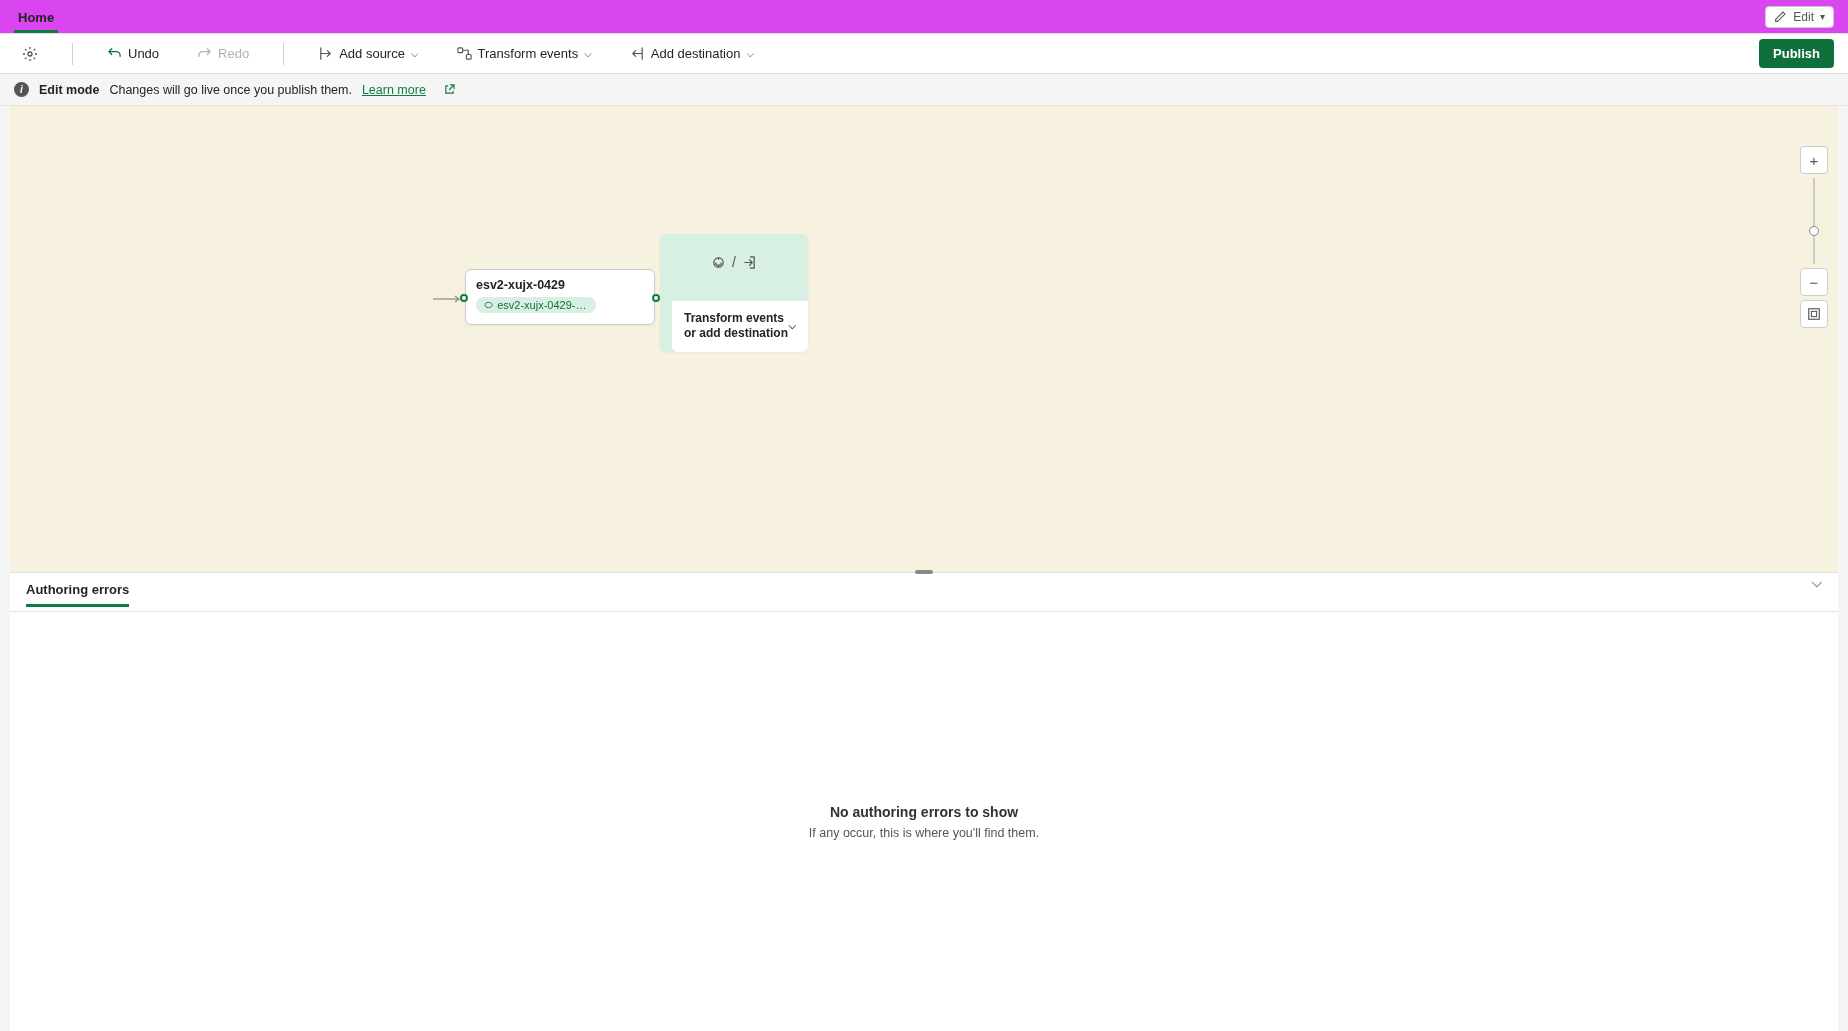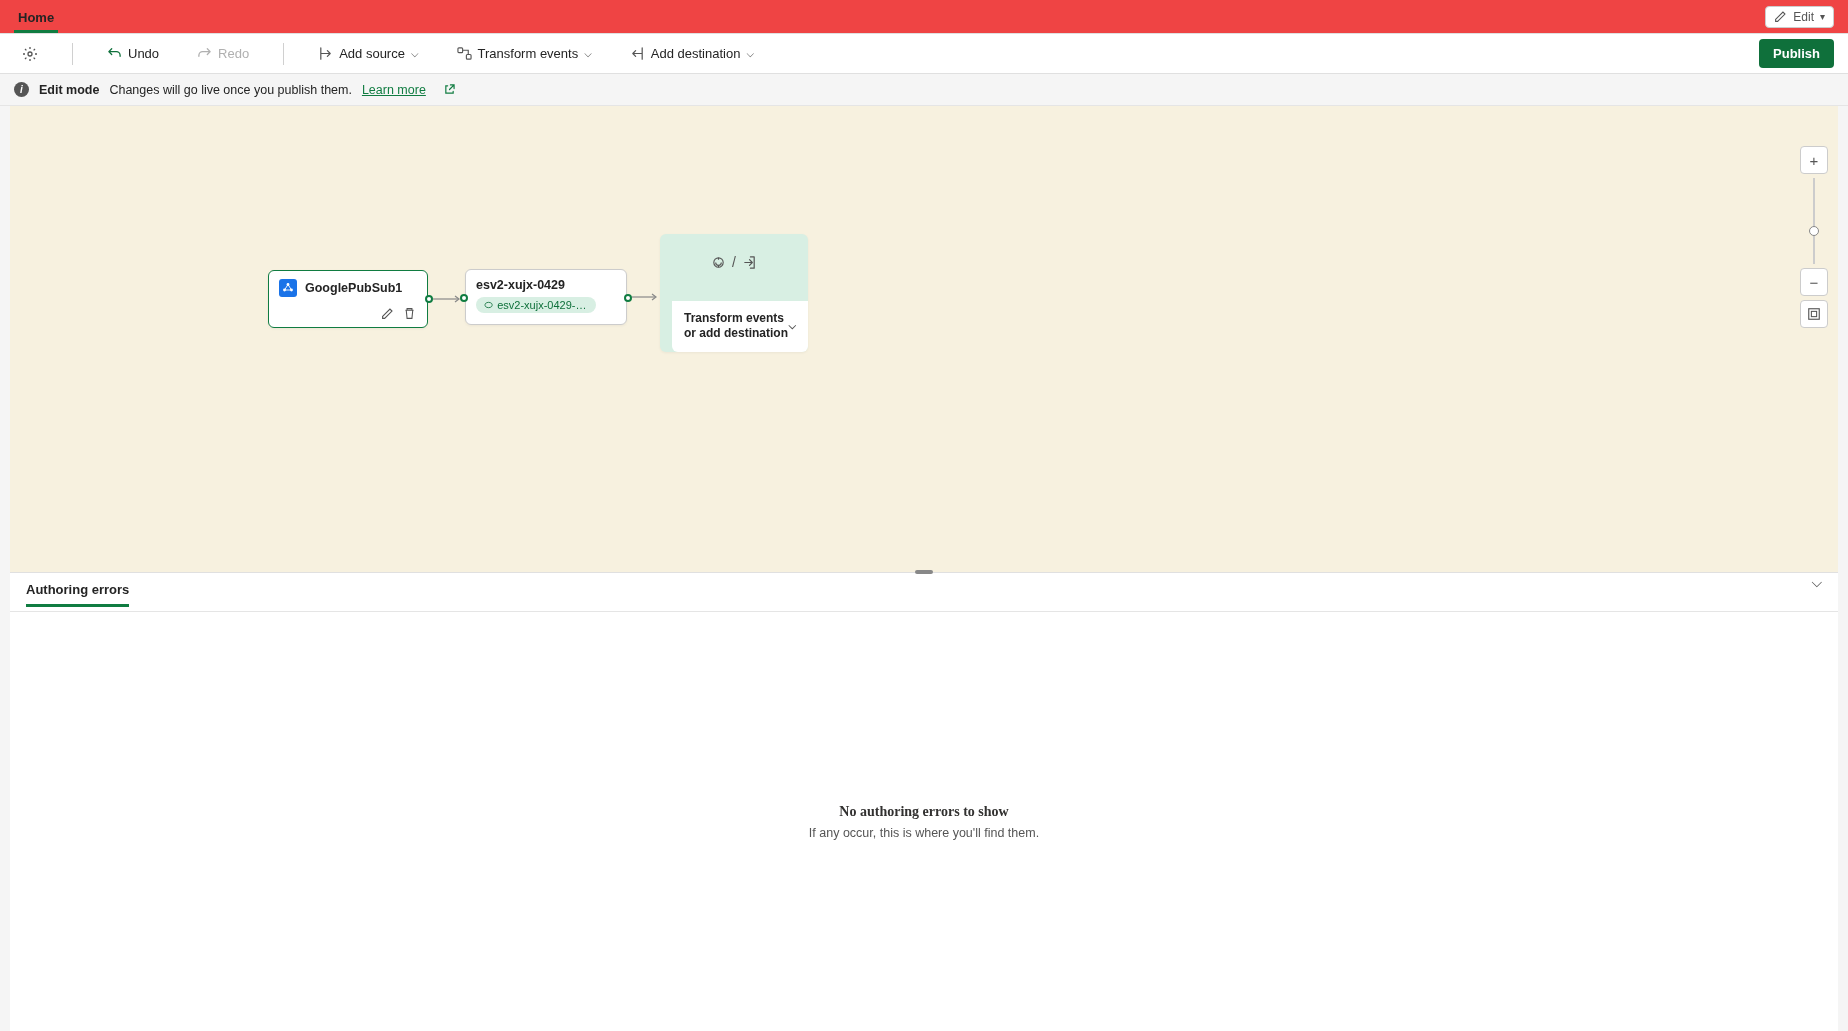--- a/index.html
+++ b/index.html
@@ -1,18 +1,18 @@
 <!DOCTYPE html>
 <html><head>
 <meta charset="utf-8">
 <style>
   * { box-sizing: border-box; margin: 0; padding: 0; }
   body { font-family: "Segoe UI", -apple-system, sans-serif; font-size: 13px; color: #242424; background: #f5f5f5; overflow: hidden; width: 1848px; height: 1031px; }
   
-  .topbar { display: flex; align-items: center; height: 34px; background: #ef4444; border-bottom: 1px solid #e0e0e0; padding: 0 14px; justify-content: space-between; }
+  .topbar { display: flex; align-items: center; height: 34px; background: #d946ef; border-bottom: 1px solid #e0e0e0; padding: 0 14px; justify-content: space-between; }
   .tab-row { display: flex; align-items: flex-end; height: 100%; gap: 4px; }
   .tab { padding: 6px 4px 5px 4px; font-weight: 600; font-size: 13px; border-bottom: 3px solid transparent; cursor: pointer; }
   .tab.active { border-bottom-color: #107c41; }
   .edit-dropdown { border: 1px solid #ccc; border-radius: 4px; background: #fff; padding: 3px 8px; display: flex; align-items: center; gap: 6px; font-size: 12px; color: #555; cursor: pointer; }
   
   .toolbar { display: flex; align-items: center; height: 40px; background: #fff; border-bottom: 1px solid #e0e0e0; padding: 0 14px; justify-content: space-between; }
   .toolbar-left { display: flex; align-items: center; gap: 22px; }
   .tool-btn { display: flex; align-items: center; gap: 6px; padding: 5px 8px; border-radius: 4px; cursor: pointer; font-size: 13px; color: #242424; }
   .tool-btn.disabled { color: #b0b0b0; cursor: default; }
   .divider { width: 1px; height: 22px; background: #d0d0d0; margin: 0 4px; }
@@ -31,35 +31,35 @@
   .zoom-track { width: 2px; height: 86px; background: #ccc; position: relative; margin: 4px 0; }
   .zoom-thumb { position: absolute; left: -4px; top: 48px; width: 10px; height: 10px; border-radius: 50%; border: 1px solid #888; background: #fff; }
   
   .node { position: absolute; background: #fff; border: 1px solid #ccc; border-radius: 6px; box-shadow: 0 1px 3px rgba(0,0,0,0.05); }
   .node.selected { border-color: #107c41; border-width: 1.5px; }
   .node-source { left: 258px; top: 164px; width: 160px; height: 58px; padding: 8px 10px; }
   .node-header { display: flex; align-items: center; gap: 8px; font-weight: 600; font-size: 12.5px; }
   .node-icon { width: 18px; height: 18px; border-radius: 3px; background: #1a73e8; display: flex; align-items: center; justify-content: center; }
   .node-actions { display: flex; gap: 6px; justify-content: flex-end; margin-top: 8px; }
   .node-action { width: 16px; height: 16px; color: #555; cursor: pointer; display: flex; align-items: center; justify-content: center; }
-  .node-stream { left: 455px; top: 163px; width: 162px; height: 56px; padding: 8px 10px; }
+  .node-stream { left: 455px; top: 163px; width: 190px; height: 56px; padding: 8px 10px; }
   .stream-title { font-weight: 600; font-size: 12.5px; margin-bottom: 5px; }
   .stream-pill { display: inline-flex; align-items: center; gap: 4px; background: #d8efe3; border-radius: 11px; padding: 2px 8px; font-size: 11px; color: #0f703b; max-width: 120px; }
   .stream-pill span.txt { white-space: nowrap; overflow: hidden; text-overflow: ellipsis; }
   .node-target { left: 650px; top: 128px; width: 148px; height: 118px; background: #d8efe3; border: none; border-radius: 6px; }
   .target-icons { display: flex; justify-content: center; align-items: center; gap: 6px; color: #555; padding-top: 20px; font-size: 14px; }
   .target-body { background: #fff; border-radius: 0 0 6px 6px; padding: 10px 12px; font-size: 12px; font-weight: 600; position: absolute; bottom: 0; left: 12px; right: 0; display:flex; align-items:center; justify-content:center; }
   .port { position: absolute; width: 8px; height: 8px; border: 2px solid #107c41; background: #fff; border-radius: 50%; }
   
   .bottom-panel { position: absolute; left: 10px; right: 10px; bottom: 0; height: 459px; background: #fff; border-top: 1px solid #e0e0e0; display: flex; flex-direction: column; }
   .panel-handle { width: 18px; height: 4px; background: #888; border-radius: 2px; margin: -3px auto 0 auto; }
   .panel-tabs { display: flex; align-items: flex-start; justify-content: space-between; border-bottom: 1px solid #e5e5e5; padding: 0 16px; height: 38px; }
   .panel-tab { font-size: 13px; font-weight: 600; padding: 8px 0 7px 0; border-bottom: 3px solid #107c41; }
   .panel-body { flex: 1; display: flex; flex-direction: column; align-items: center; justify-content: center; color: #323130; }
-  .panel-body h3 { font-size: 14px; font-weight: 600; margin-bottom: 6px; font-family: Liberation Serif, serif; }
+  .panel-body h3 { font-size: 14px; font-weight: 600; margin-bottom: 6px; }
   .panel-body p { font-size: 12.5px; color: #555; }
   svg { display: block; }
 </style>
 </head>
 <body>
 
 <div class="topbar">
   <div class="tab-row">
     <div class="tab active">Home</div>
   </div>
@@ -137,46 +137,20 @@
 
   <svg style="position:absolute; left:418px; top:186px;" width="40" height="14">
     <path d="M5 7 H30" stroke="#888" stroke-width="1.2" fill="none"></path>
     <path d="M27 4 L31 7 L27 10" stroke="#888" stroke-width="1.2" fill="none"></path>
   </svg>
   <svg style="position:absolute; left:617px; top:184px;" width="38" height="14">
     <path d="M5 7 H28" stroke="#888" stroke-width="1.2" fill="none"></path>
     <path d="M25 4 L29 7 L25 10" stroke="#888" stroke-width="1.2" fill="none"></path>
   </svg>
 
-  <div class="node node-source selected">
-    <div class="node-header">
-      <div class="node-icon">
-        <svg width="12" height="12" viewBox="0 0 12 12">
-            <circle cx="6" cy="2.5" r="1.4" fill="#fff"></circle>
-            <circle cx="2.5" cy="8" r="1.4" fill="#fff"></circle>
-            <circle cx="9.5" cy="8" r="1.4" fill="#fff"></circle>
-            <path d="M6 2.5L2.5 8M6 2.5L9.5 8M2.5 8h7" stroke="#fff" stroke-width="0.9"></path>
-          </svg>
-      </div>
-      <span>GooglePubSub1</span>
-    </div>
-    <div class="node-actions">
-      <div class="node-action">
-        <svg width="13" height="13" viewBox="0 0 16 16">
-            <path d="M2 11.5L11 2.5l2.5 2.5-9 9H2v-2.5z" fill="none" stroke="#555" stroke-width="1.4"></path>
-          </svg>
-      </div>
-      <div class="node-action">
-        <svg width="13" height="13" viewBox="0 0 16 16">
-            <path d="M3 4h10M5 4V2h6v2M4 4l1 10h6l1-10" fill="none" stroke="#555" stroke-width="1.3"></path>
-          </svg>
-      </div>
-    </div>
-    <div class="port" style="right:-6px; top:24px;"></div>
-  </div>
 
   <div class="node node-stream">
     <div class="stream-title">esv2-xujx-0429</div>
     <div class="stream-pill">
       <svg width="10" height="10" viewBox="0 0 12 12">
           <path d="M2 4c2-2 6-2 8 0M2 8c2 2 6 2 8 0M2 4c-1 2-1 2 0 4M10 4c1 2 1 2 0 4" fill="none" stroke="#0f703b" stroke-width="1.1"></path>
         </svg>
       <span class="txt">esv2-xujx-0429-str...</span>
     </div>
     <div class="port" style="left:-6px; top:24px;"></div>

